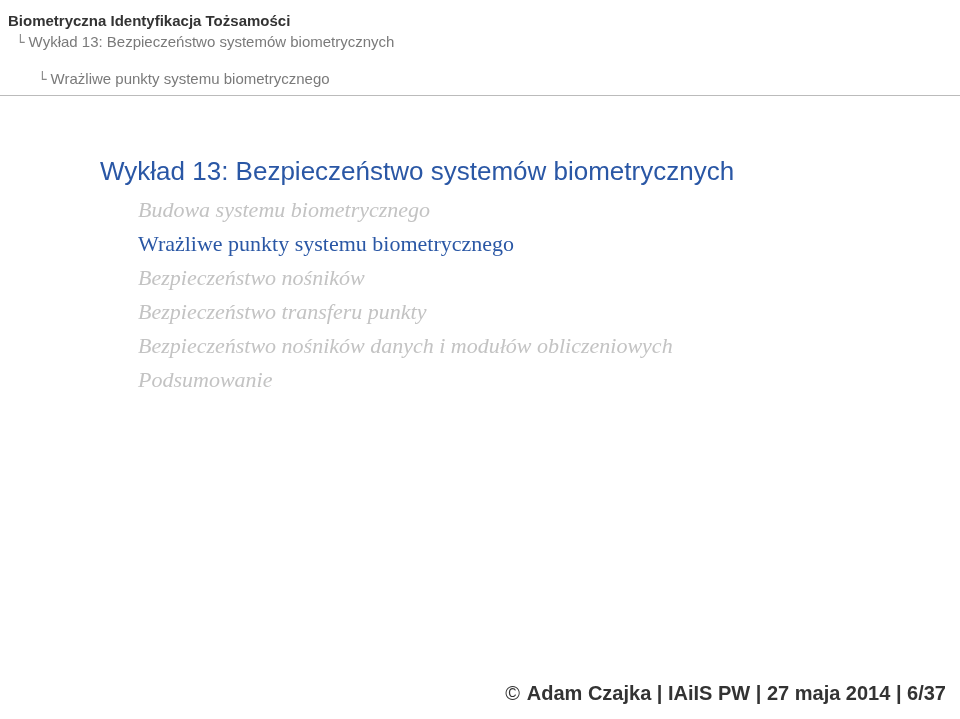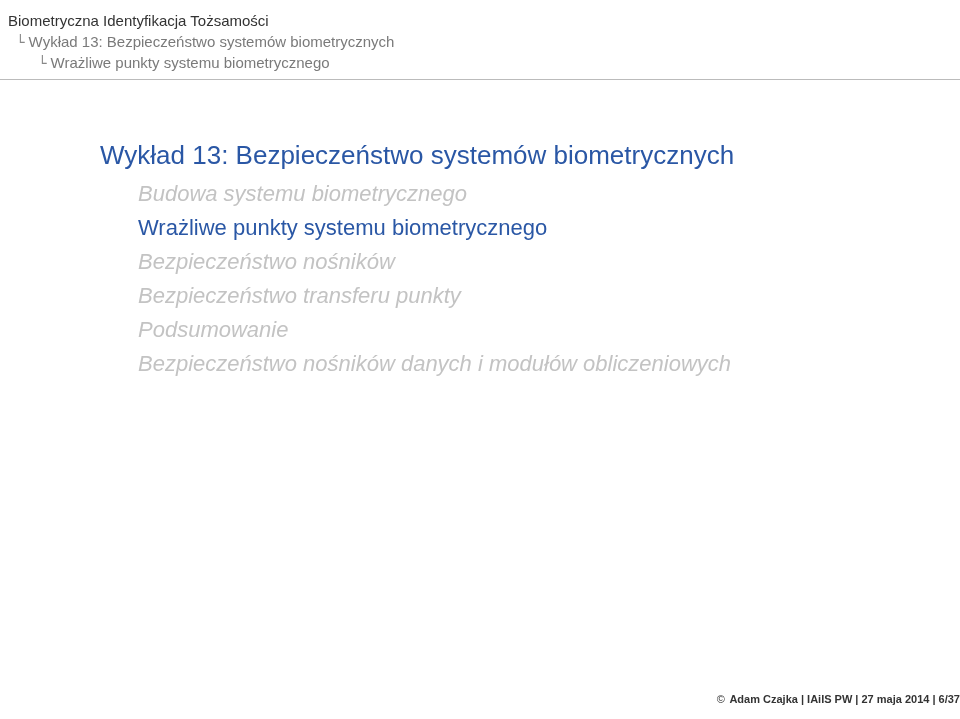--- a/index.html
+++ b/index.html
@@ -15,25 +15,25 @@
       position: relative;
       overflow: hidden;
     }
     .header {
       padding: 12px 8px 0 8px;
       font-size: 15px;
       color: #666666;
     }
     .header-line1 {
       color: #333333;
-      font-weight: 400;
+      font-weight: 700;
       margin-bottom: 4px;
     }
     .header-line2 {
-      margin-bottom: 4px;
+      margin-bottom: 20px;
       padding-left: 8px;
       color: #7a7a7a;
     }
     .header-line3 {
       padding-left: 30px;
       color: #7a7a7a;
     }
     .tree-char {
       color: #888;
       font-family: monospace;
@@ -55,33 +55,34 @@
       margin-bottom: 6px;
     }
     .outline-list {
       list-style: none;
       font-size: 22px;
       line-height: 1.55;
       padding-left: 38px;
     }
     .outline-item {
       font-style: italic;
+      font-family: Liberation Serif, serif;
     }
     .past {
       color: #c3c3c3;
     }
     .current {
       color: #2a57a5;
       font-style: normal;
     }
     .footer {
       position: absolute;
       bottom: 14px;
-      right: 0;
-      font-size: 11px;
+      right: 14px;
+      font-size: 20px;
       color: #333;
       font-weight: 600;
     }
     .copyright {
       display: inline-block;
       margin-right: 2px;
       font-weight: 400;
     }
   </style>
 </head>
@@ -100,21 +101,21 @@
 </div>
 <div class="header-divider"></div>
 
 <div class="content">
   <div class="main-title">Wykład 13: Bezpieczeństwo systemów biometrycznych</div>
   <ul class="outline-list">
     <li class="outline-item past">Budowa systemu biometrycznego</li>
     <li class="outline-item current">Wrażliwe punkty systemu biometrycznego</li>
     <li class="outline-item past">Bezpieczeństwo nośników</li>
     <li class="outline-item past">Bezpieczeństwo transferu punkty</li>
+    <li class="outline-item past">Bezpieczeństwo nośników danych i modułów obliczeniowych</li>
     <li class="outline-item past">Podsumowanie</li>
-    <li class="outline-item past">Bezpieczeństwo nośników danych i modułów obliczeniowych</li>
   </ul>
 </div>
 
 <div class="footer">
   <span class="copyright">©</span>
   <span>Adam Czajka | IAiIS PW | 27 maja 2014 | 6/37</span>
 </div>
 
 </body></html>

